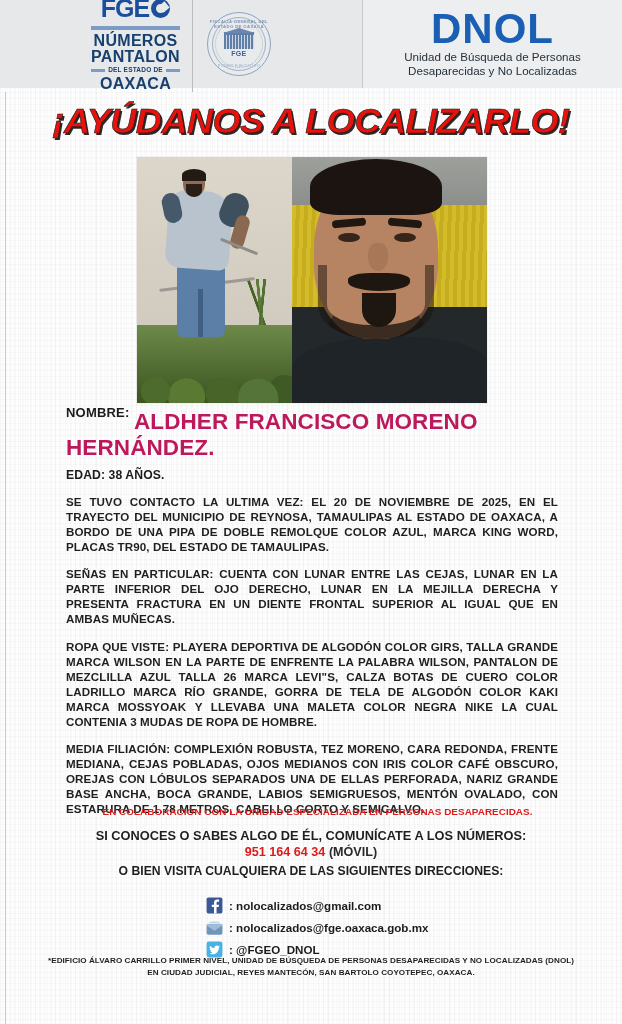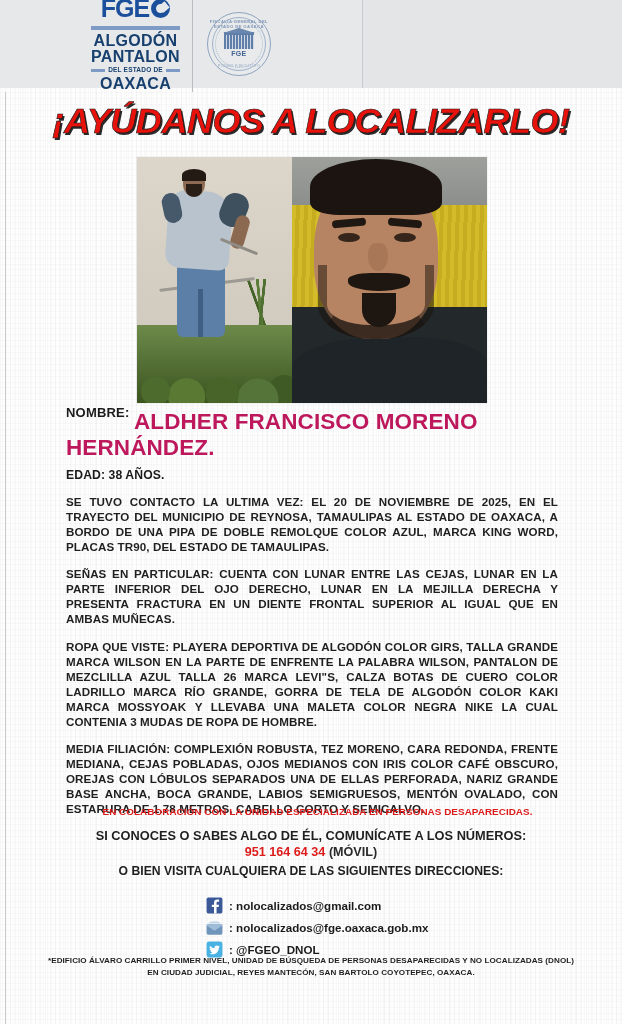--- a/index.html
+++ b/index.html
@@ -369,41 +369,48 @@
 <div class="header">
 
   <div class="header-left">
 
     <div class="fgeo">
       <div class="fgeo-logo">
         <span class="lt">FGE</span>
         <span class="fgeo-ring"></span>
       </div>
       <div class="fgeo-bar"></div>
-      <div class="fgeo-l">ALGODÓN</div>
+      <div class="fgeo-l">NÚMEROS</div>
       <div class="fgeo-l">PANTALON</div>
       <div class="fgeo-sub">
         <span class="dash"></span>
         <span class="txt">DEL ESTADO DE</span>
         <span class="dash"></span>
       </div>
       <div class="fgeo-l">OAXACA</div>
     </div>
 
     <div class="seal">
       <div class="seal-arc">FISCALÍA GENERAL DEL ESTADO DE OAXACA</div>
       <div class="seal-inner">
         <div class="seal-bldg"></div>
         <div class="seal-txt">FGE</div>
       </div>
       <div class="seal-arc-b">PODER EJECUTIVO</div>
     </div>
 
   </div>
 
+  <div class="header-right">
+    <div class="dnol">DNOL</div>
+    <div class="dnol-sub">
+      <div>Unidad de Búsqueda de Personas</div>
+      <div>Desaparecidas y No Localizadas</div>
+    </div>
+  </div>
 
 </div>
 
 <div class="headline">¡AYÚDANOS A LOCALIZARLO!</div>
 
 <div class="photos">
   <div class="photo photo-left">
     <div class="pl-wall"></div>
     <div class="pl-plant"></div>
     <div class="pl-veg"></div>

